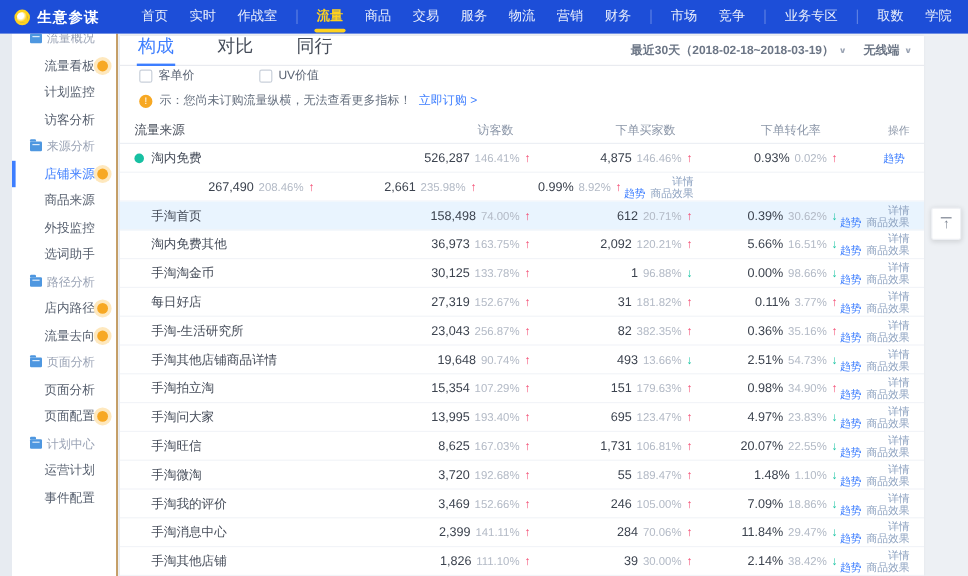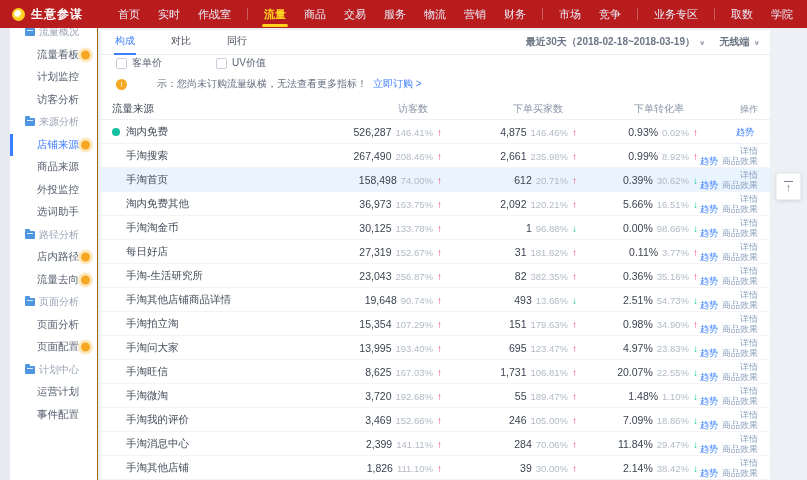--- a/index.html
+++ b/index.html
@@ -1,20 +1,20 @@
 <!DOCTYPE html>
 <html><head>
 <meta charset="utf-8">
 <style>
   * { margin:0; padding:0; box-sizing:border-box; }
   html,body { width:807px; height:480px; overflow:hidden; }
   body { font-family:"Liberation Sans","DejaVu Sans",sans-serif; background:#edf0f4; position:relative; font-size:11px; color:#333; }
 
   
-  .navbar { position:absolute; left:0; top:0; width:807px; height:28px; background:#b91c1c; display:flex; align-items:center; padding:0 12px; z-index:30; }
+  .navbar { position:absolute; left:0; top:0; width:807px; height:28px; background:#1d4ed8; display:flex; align-items:center; padding:0 12px; z-index:30; }
   .logo { display:flex; align-items:center; gap:6px; margin-right:26px; flex:0 0 auto; }
   .logo-icon { width:13px; height:13px; border-radius:50%; border:2px solid #ffd21e; background:radial-gradient(circle at 35% 35%, #fff 0 30%, #ffd21e 60%); }
   .logo-text { color:#fff; font-weight:bold; font-size:12px; letter-spacing:1px; }
   .nav-items { display:flex; align-items:center; height:100%; }
   .nav-item { color:#e9eefb; font-size:11px; padding:0 9px; height:28px; line-height:28px; position:relative; cursor:pointer; white-space:nowrap; }
   .nav-item.active { color:#ffd21e; font-weight:bold; }
   .nav-item.active::after { content:""; position:absolute; left:50%; transform:translateX(-50%); bottom:1px; width:26px; height:3px; background:#ffd21e; border-radius:2px; }
   .nav-divider { width:1px; height:12px; background:rgba(255,255,255,.28); margin:0 7px; }
 
   
@@ -27,34 +27,34 @@
   .folder-icon { width:10px; height:8px; background:#4e97e0; border-radius:1px; position:relative; flex:0 0 auto; }
   .folder-icon::before { content:""; position:absolute; top:-2px; left:0; width:5px; height:2px; background:#4e97e0; border-radius:1px 1px 0 0; }
   .folder-icon::after { content:""; position:absolute; top:2px; left:2px; right:2px; height:1px; background:rgba(255,255,255,.8); }
   .badge-dot { position:absolute; right:7px; top:50%; transform:translateY(-50%); width:9px; height:9px; border-radius:50%; background:#f7a823; box-shadow:0 0 0 3px rgba(250,173,20,.28); }
 
   
   .main { position:absolute; left:99px; top:28px; right:0; bottom:0; background:#edf0f4; }
   .card { position:absolute; left:1px; top:2px; width:670px; bottom:0; background:#fff; box-shadow:0 0 2px rgba(0,0,0,.05); }
 
   .tabs-row { position:relative; display:flex; align-items:flex-end; padding:0 14px; height:25px; border-bottom:1px solid #e9ebf0; }
-  .tab { font-size:10px; color:#454c59; margin-right:34px; padding:16px 1px 6px; cursor:pointer; position:relative; }
+  .tab { font-size:15px; color:#454c59; margin-right:34px; padding:16px 1px 6px; cursor:pointer; position:relative; }
   .tab.active { color:#3d7eff; }
   .tab.active::after { content:""; position:absolute; left:0; right:0; bottom:-1px; height:2px; background:#3d7eff; }
   .filters { position:absolute; right:10px; top:5px; display:flex; align-items:center; gap:14px; font-size:10px; color:#6b7585;font-weight:bold; }
   .filter-sel { display:flex; align-items:center; gap:4px; cursor:pointer; }
   .caret { font-size:8px; color:#9aa3b3; transform:scaleY(.8); }
 
   .metrics-row { height:15px; overflow:hidden; display:flex; align-items:flex-start; padding:1px 16px 0; }
   .metric-opt { display:flex; align-items:center; gap:5px; width:100px; color:#5a6373; font-size:10px; cursor:pointer; }
   .checkbox { width:11px; height:11px; border:1px solid #c9d0da; border-radius:2px; background:#fff; flex:0 0 auto; }
 
   .notice-row { display:flex; align-items:center; gap:6px; padding:7px 16px 6px; font-size:10px; }
   .notice-icon { width:11px; height:11px; border-radius:50%; background:#f7a823; color:#fff; font-size:8px; line-height:11px; text-align:center; flex:0 0 auto; }
-  .notice-text { color:#66707f;margin-left:24px; }
+  .notice-text { color:#66707f; }
   .notice-link { color:#3d7eff; cursor:pointer; }
 
   
   .table { margin-top:2px; }
   .t-head { display:flex; align-items:center; height:21px; padding:0 12px; font-size:10px; color:#8b96a8; border-bottom:1px solid #ecEFF4; border-bottom:1px solid #ecEff4; }
   .t-row { display:flex; align-items:center; height:24px; padding:0 12px; border-bottom:1px solid #f2f4f8; }
   .t-row.highlight { background:#e9f4fe; }
   .col-name { width:180px; display:flex; align-items:center; gap:6px; font-size:10.5px; color:#454c59; }
   .col-name.lvl1 { padding-left:14px; }
   .col-vis { width:150px; }
@@ -247,23 +247,20 @@
             <div class="cell num col-conv">
               <span class="val">0.93%</span>
               <span class="chg">0.02%</span>
               <span class="arrow up">↑</span>
             </div>
             <div class="col-ops">
               <div class="ops-line"><span class="link-trend">趋势</span></div>
             </div>
           </div>
           <div class="t-row">
-            <div class="col-name lvl1">
-              <span>手淘搜索</span>
-            </div>
             <div class="cell num col-vis">
               <span class="val">267,490</span>
               <span class="chg">208.46%</span>
               <span class="arrow up">↑</span>
             </div>
             <div class="cell num col-buy">
               <span class="val">2,661</span>
               <span class="chg">235.98%</span>
               <span class="arrow up">↑</span>
             </div>

